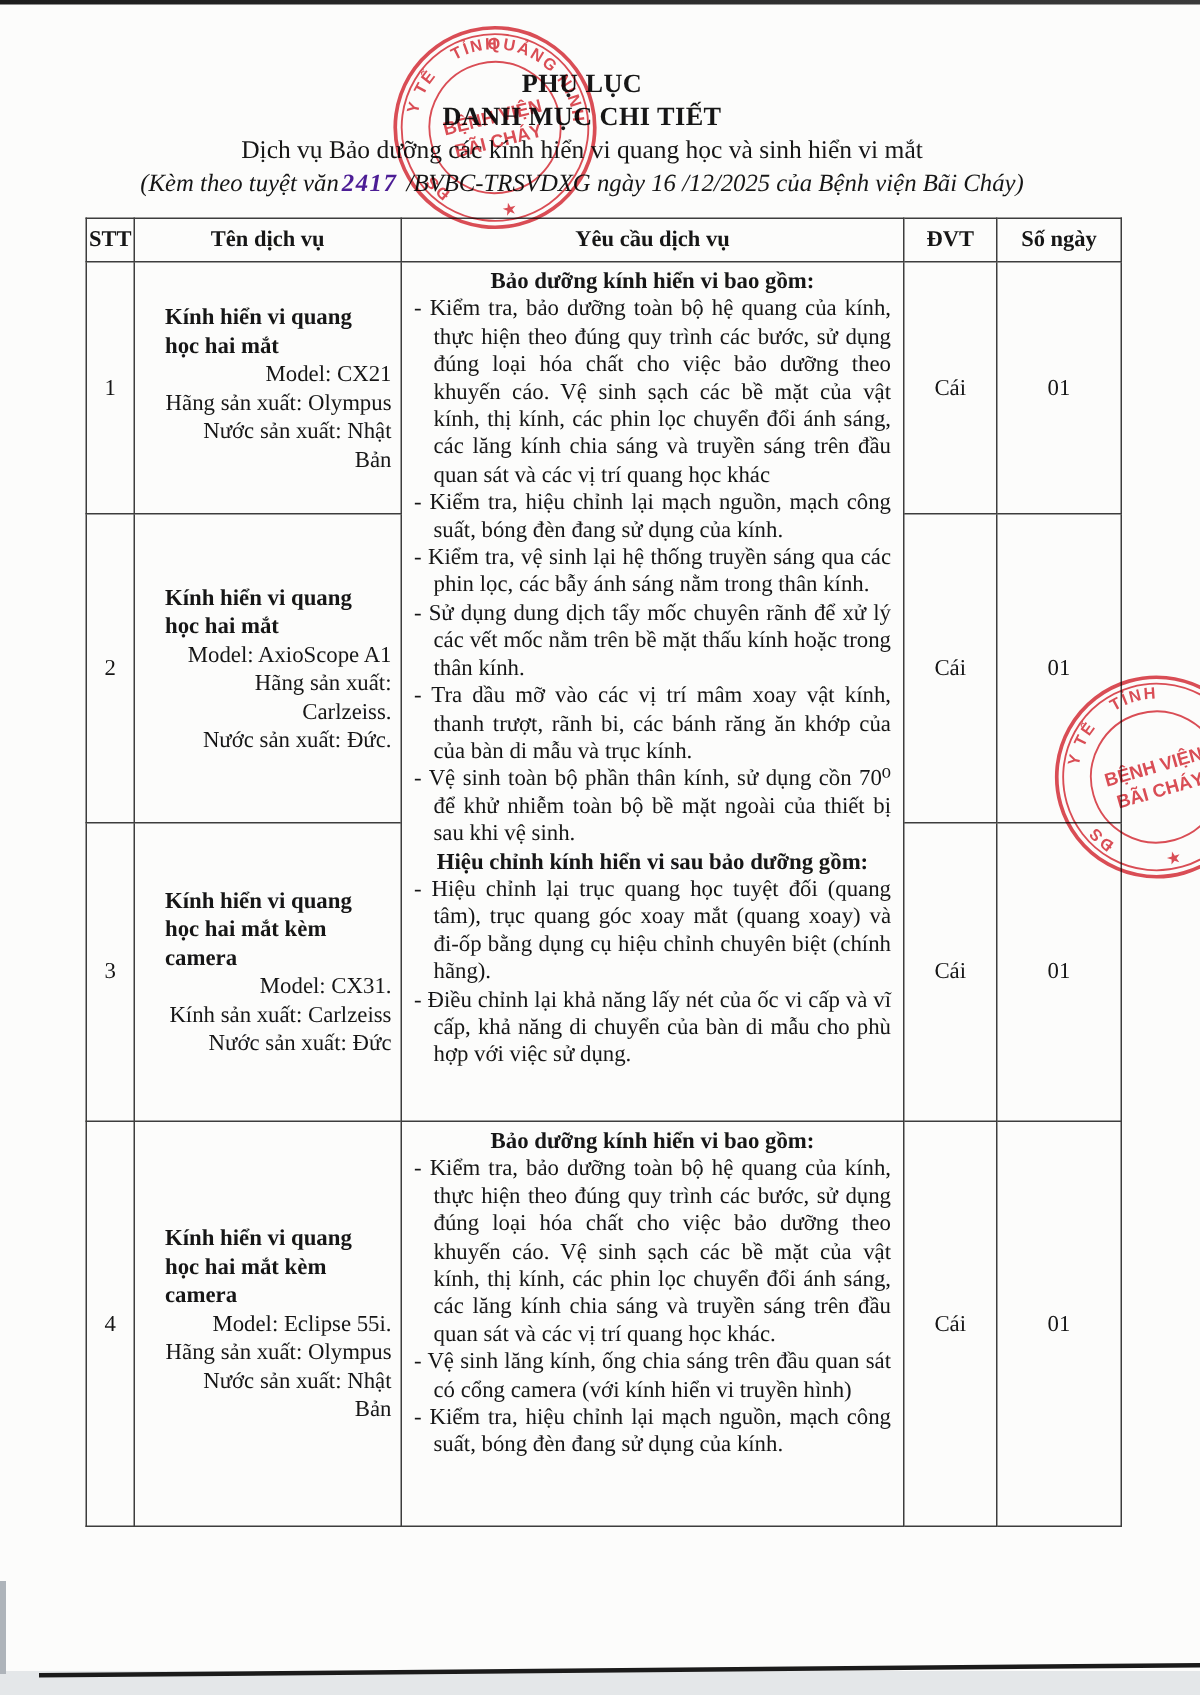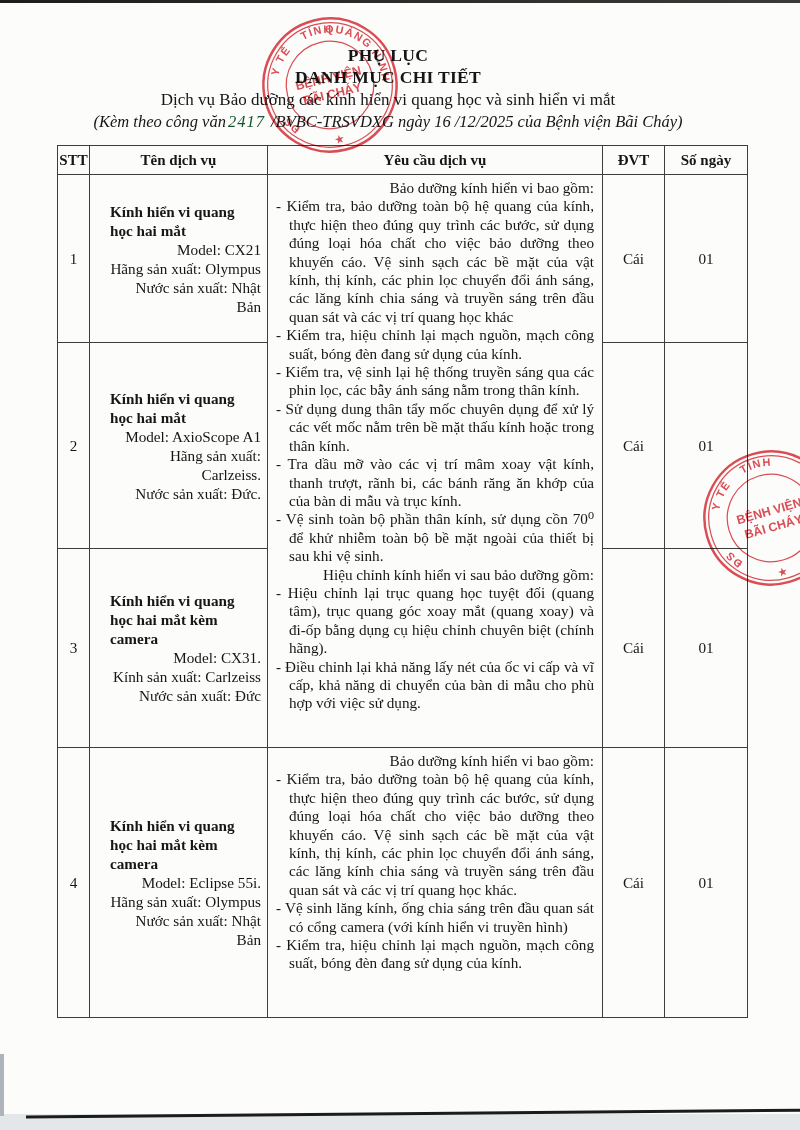--- a/index.html
+++ b/index.html
@@ -14,41 +14,41 @@
   .edge-top{position:absolute;left:0;top:0;width:100%;height:3px;background:linear-gradient(90deg,#1d1d1d,#3a3a3a);}
   .edge-bottom-area{position:absolute;left:0;top:1114px;width:100%;height:16px;background:#e4e7e9;}
   .edge-bottom-line{position:absolute;left:26px;top:1112px;width:782px;height:3px;background:#1b1b1b;transform:rotate(-0.5deg);}
   .edge-left-strip{position:absolute;left:0;top:1054px;width:4px;height:62px;background:#aeb4ba;}
 
   
   .header{position:absolute;left:0;top:44px;width:800px;padding-right:24px;box-sizing:border-box;text-align:center;}
   .title1,.title2{font-size:17.5px;font-weight:bold;line-height:22px;letter-spacing:.3px;}
   .subtitle{font-size:17px;line-height:23px;}
   .note{font-size:16.5px;font-style:italic;line-height:22px;}
-  .hand-number{color:#14532d;font-weight:normal;letter-spacing:1px;padding:0 2px;font-style:italic;}
+  .hand-number{color:#4c1d95;font-weight:bold;letter-spacing:1px;padding:0 2px;font-style:italic;}
 
   
   table.doc-table{
     position:absolute;left:57px;top:145px;width:690px;
     border-collapse:collapse;table-layout:fixed;
     font-size:15.2px;
   }
   .doc-table th,.doc-table td{
     border:1.5px solid #3d3d3d;padding:0;vertical-align:middle;
     overflow:hidden;
     margin-left:34px;
   }
   .doc-table th{font-size:15px;font-weight:bold;text-align:center;height:24px;line-height:17px;padding:2px 1px;}
   tr.row-1{height:168px;} tr.row-2{height:206px;} tr.row-3{height:199px;} tr.row-4{height:270px;}
   td.stt,td.dvt,td.qty{text-align:center;}
   td.ten{padding:4px 6px 4px 20px;line-height:19px;}
   .svc-name{font-weight:bold;font-family:Liberation Serif, serif;}
   .svc-line{font-weight:normal;text-align:right;}
   td.req{vertical-align:top;padding:4px 8px 4px 8px;line-height:18.4px;}
-  .req-head{font-weight:normal;text-align:right;}
+  .req-head{font-weight:bold;text-align:center;}
   .req-item{text-align:justify;padding-left:13px;text-indent:-13px;}
   .req-item::before{content:"- ";}
 
   
   .stamp{position:absolute;width:152px;height:152px;mix-blend-mode:multiply;opacity:.9;pointer-events:none;}
   .stamp-top{left:254px;top:9px;transform:rotate(-14deg);}
   .stamp-right{left:695px;top:442px;transform:rotate(-16deg);}
   .stamp svg{width:100%;height:100%;overflow:visible;}
   .stamp .rim{font-family:"Liberation Sans","DejaVu Sans",sans-serif;font-size:11.5px;font-weight:bold;letter-spacing:1.5px;}
   .stamp .ctr{font-family:"Liberation Sans","DejaVu Sans",sans-serif;font-size:13px;font-weight:bold;}
@@ -57,21 +57,21 @@
 </head>
 <body>
 
 <div class="page">
   <div class="edge-top"></div>
 
   <div class="header">
     <div class="title1">PHỤ LỤC</div>
     <div class="title2">DANH MỤC CHI TIẾT</div>
     <div class="subtitle">Dịch vụ Bảo dưỡng các kính hiển vi quang học và sinh hiển vi mắt</div>
-    <div class="note"><span>(Kèm theo công văn</span><span class="hand-number">2417</span> <span>/BVBC-TRSVDXG ngày 16 /12/2025 của Bệnh viện Bãi Cháy)</span></div>
+    <div class="note"><span>(Kèm theo tuyệt văn</span><span class="hand-number">2417</span> <span>/BVBC-TRSVDXG ngày 16 /12/2025 của Bệnh viện Bãi Cháy)</span></div>
   </div>
 
   <table class="doc-table">
     <colgroup>
         <col style="width:32px">
         <col style="width:178px">
         <col style="width:335px">
         <col style="width:62px">
         <col style="width:83px">
       </colgroup>
@@ -90,21 +90,21 @@
         <div class="svc-name">Kính hiển vi quang học hai mắt</div>
         <div class="svc-line">Model: CX21</div>
         <div class="svc-line">Hãng sản xuất: Olympus</div>
         <div class="svc-line">Nước sản xuất: Nhật Bản</div>
       </td>
       <td class="req" rowspan="3">
         <div class="req-head">Bảo dưỡng kính hiển vi bao gồm:</div>
         <div class="req-item">Kiểm tra, bảo dưỡng toàn bộ hệ quang của kính, thực hiện theo đúng quy trình các bước, sử dụng đúng loại hóa chất cho việc bảo dưỡng theo khuyến cáo. Vệ sinh sạch các bề mặt của vật kính, thị kính, các phin lọc chuyển đổi ánh sáng, các lăng kính chia sáng và truyền sáng trên đầu quan sát và các vị trí quang học khác</div>
         <div class="req-item">Kiểm tra, hiệu chỉnh lại mạch nguồn, mạch công suất, bóng đèn đang sử dụng của kính.</div>
         <div class="req-item">Kiểm tra, vệ sinh lại hệ thống truyền sáng qua các phin lọc, các bẫy ánh sáng nằm trong thân kính.</div>
-        <div class="req-item">Sử dụng dung thân tẩy mốc chuyên dụng để xử lý các vết mốc nằm trên bề mặt thấu kính hoặc trong thân kính.</div>
+        <div class="req-item">Sử dụng dung dịch tẩy mốc chuyên rãnh để xử lý các vết mốc nằm trên bề mặt thấu kính hoặc trong thân kính.</div>
         <div class="req-item">Tra dầu mỡ vào các vị trí mâm xoay vật kính, thanh trượt, rãnh bi, các bánh răng ăn khớp của của bàn di mẫu và trục kính.</div>
         <div class="req-item">Vệ sinh toàn bộ phần thân kính, sử dụng cồn 70⁰ để khử nhiễm toàn bộ bề mặt ngoài của thiết bị sau khi vệ sinh.</div>
         <div class="req-head">Hiệu chỉnh kính hiển vi sau bảo dưỡng gồm:</div>
         <div class="req-item">Hiệu chỉnh lại trục quang học tuyệt đối (quang tâm), trục quang góc xoay mắt (quang xoay) và đi-ốp bằng dụng cụ hiệu chỉnh chuyên biệt (chính hãng).</div>
         <div class="req-item">Điều chỉnh lại khả năng lấy nét của ốc vi cấp và vĩ cấp, khả năng di chuyển của bàn di mẫu cho phù hợp với việc sử dụng.</div>
       </td>
       <td class="dvt">Cái</td>
       <td class="qty">01</td>
     </tr>
 

